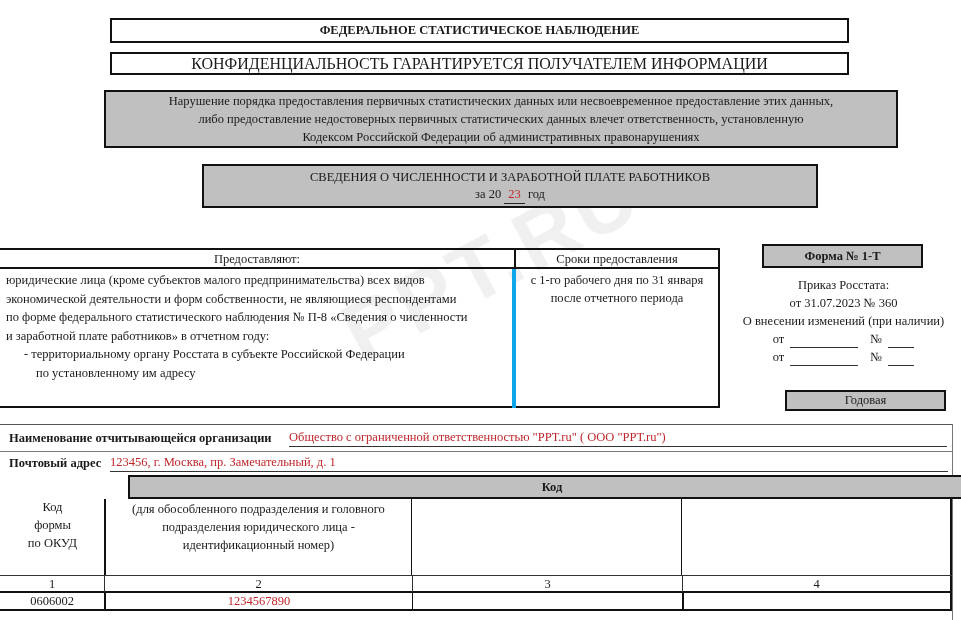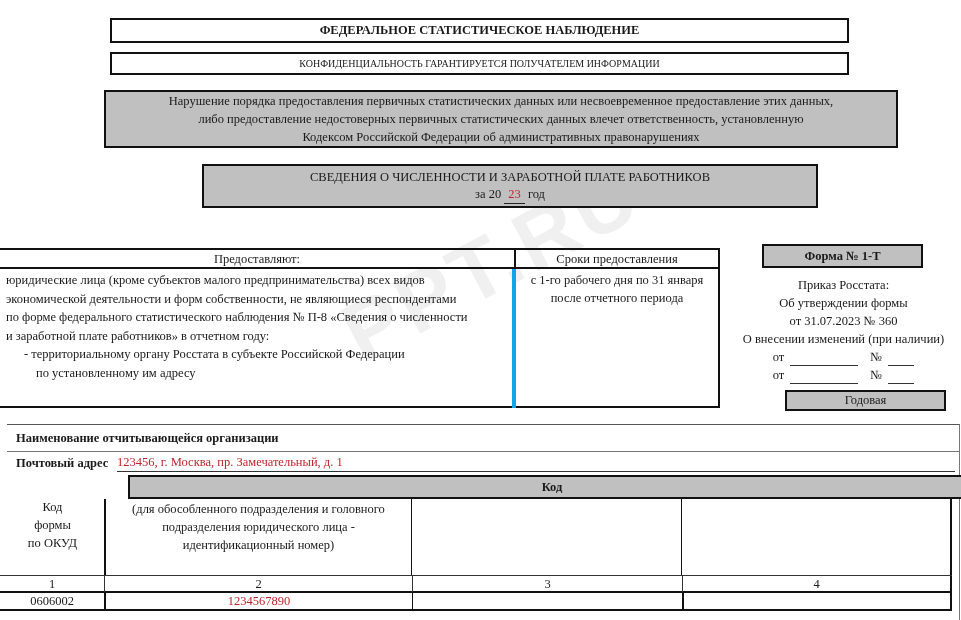--- a/index.html
+++ b/index.html
@@ -14,21 +14,21 @@
   .wm{position:absolute;left:330px;top:215px;font-family:"Liberation Sans",sans-serif;font-size:84px;font-weight:bold;color:rgba(0,0,0,0.06);transform:rotate(-28deg);letter-spacing:4px;pointer-events:none;}
 </style>
 </head>
 <body>
 
 <div class="wm">PPT.RU</div>
 
 <div class="abs box bold" style="left:110px;top:18px;width:739px;height:25px;font-size:12.5px;">
   <span>ФЕДЕРАЛЬНОЕ СТАТИСТИЧЕСКОЕ НАБЛЮДЕНИЕ</span>
 </div>
-<div class="abs box" style="left:110px;top:52px;width:739px;height:23px;font-size:10px;">
+<div class="abs box" style="left:110px;top:52px;width:739px;height:23px;font-size:16px;">
   <span>КОНФИДЕНЦИАЛЬНОСТЬ ГАРАНТИРУЕТСЯ ПОЛУЧАТЕЛЕМ ИНФОРМАЦИИ</span>
 </div>
 
 <div class="abs box gray" style="left:80px;top:90px;width:794px;height:58px;flex-direction:column;font-size:12.5px;line-height:18px;">
   <div>Нарушение порядка предоставления первичных статистических данных или несвоевременное предоставление этих данных,</div>
   <div>либо предоставление недостоверных первичных статистических данных влечет ответственность, установленную</div>
   <div>Кодексом Российской Федерации об административных правонарушениях</div>
 </div>
 
 <div class="abs box gray" style="left:178px;top:164px;width:616px;height:44px;flex-direction:column;font-size:12.5px;line-height:17px;">
@@ -55,43 +55,43 @@
     <div>с 1-го рабочего дня по 31 января</div>
     <div>после отчетного периода</div>
   </div>
 </div>
 
 <div class="abs box gray bold" style="left:738px;top:244px;width:161px;height:24px;">
   <span>Форма № 1-Т</span>
 </div>
 <div class="abs c" style="left:726px;top:276px;width:235px;line-height:18px;">
   <div>Приказ Росстата:</div>
-  <div>Об утверждении формы</div>
   <div>от 31.07.2023 № 360</div>
   <div>О внесении изменений (при наличии)</div>
   <div style="display:flex;justify-content:center;align-items:flex-end;gap:6px;">
     <span>от</span>
     <span class="line" style="display:inline-block;width:68px;height:15px;"></span>
     <span style="margin-left:6px;">№</span>
     <span class="line" style="display:inline-block;width:26px;height:15px;"></span>
   </div>
   <div style="display:flex;justify-content:center;align-items:flex-end;gap:6px;">
     <span>от</span>
     <span class="line" style="display:inline-block;width:68px;height:15px;"></span>
     <span style="margin-left:6px;">№</span>
     <span class="line" style="display:inline-block;width:26px;height:15px;"></span>
   </div>
 </div>
 <div class="abs box gray" style="left:761px;top:390px;width:161px;height:21px;">
   <span>Годовая</span>
 </div>
 
-<div class="abs" style="left:7px;top:424px;width:953px;height:196px;border-top:1px solid #555;border-right:1px solid #777;">
+<div class="abs" style="left:0;top:424px;width:953px;height:196px;border-top:1px solid #555;border-right:1px solid #777;">
   <div class="abs" style="left:0;top:0;width:952px;height:27px;border-bottom:1px solid #777;">
     <span class="abs bold" style="left:9px;top:6px;">Наименование отчитывающейся организации</span>
+    <span class="abs red line" style="left:289px;top:5px;width:658px;height:17px;">Общество с ограниченной ответственностью "РРТ.ru" ( ООО "РРТ.ru")</span>
   </div>
   <div class="abs" style="left:0;top:27px;width:952px;height:24px;">
     <span class="abs bold" style="left:9px;top:4px;">Почтовый адрес</span>
     <span class="abs red line" style="left:110px;top:3px;width:838px;height:17px;">123456, г. Москва, пр. Замечательный, д. 1</span>
   </div>
 </div>
 
 <div class="abs" style="left:0;top:474px;width:952px;height:138px;">
 
   <div class="abs gray bold c" style="left:104px;top:1px;width:848px;height:24px;border:2px solid #111;line-height:20px;">Код</div>

